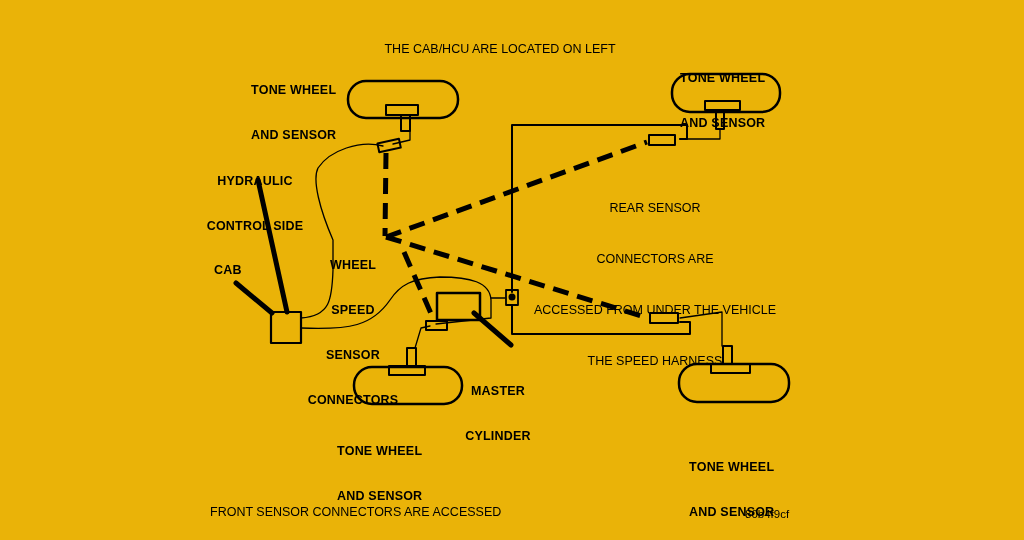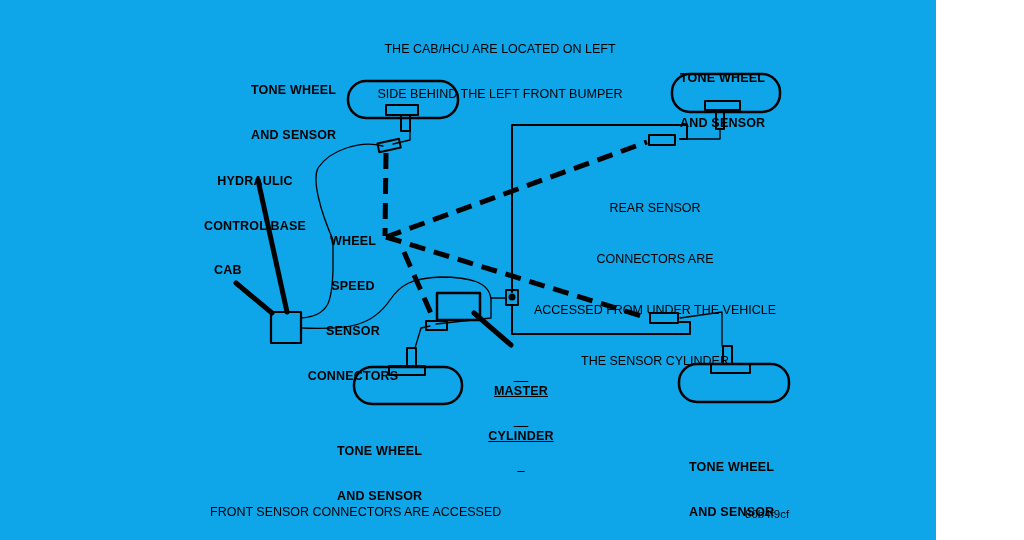--- a/index.html
+++ b/index.html
@@ -1,18 +1,18 @@
 <!DOCTYPE html>
 <html><head>
 <meta charset="utf-8">
 <style>
   html, body { margin:0; padding:0; background:#ffffff; }
-  #canvas { position:relative; width:936px; height:540px; background:#0ea5e9; overflow:hidden; }
+  #canvas { position:relative; width:1024px; height:540px; background:#eab308; overflow:hidden; }
   svg#diagram { position:absolute; left:0; top:0; }
-  .lbl { position:absolute; font-family:"Liberation Sans", sans-serif; color:#000; white-space:pre; line-height:15px; }
+  .lbl { position:absolute; font-family:"Liberation Sans", sans-serif; color:#000; white-space:pre; line-height:15px;text-align:center; }
   .bold { font-weight:bold; font-size:12.5px; letter-spacing:0.2px; }
   .norm { font-size:12.5px; }
   .center { text-align:center; }
 </style>
 </head>
 <body>
 
 <div id="canvas">
   <svg id="diagram" width="1024" height="540" viewBox="0 0 1024 540">
     <g fill="none" stroke="#000" stroke-linecap="round" stroke-linejoin="round">
@@ -69,21 +69,20 @@
         <line x1="386" y1="153" x2="385" y2="236"></line>
         <line x1="386" y1="237" x2="647" y2="142"></line>
         <line x1="386" y1="237" x2="648" y2="318"></line>
         <line x1="404" y1="252" x2="433" y2="318"></line>
       </g>
     </g>
   </svg>
 
   <div class="lbl norm center" style="left:340px; top:12px; width:320px;">
     <div>THE CAB/HCU ARE LOCATED ON LEFT</div>
-    <div>SIDE BEHIND THE LEFT FRONT BUMPER</div>
   </div>
 
   <div class="lbl bold" style="left:251px; top:53px;">
     <div>TONE WHEEL</div>
     <div>AND SENSOR</div>
   </div>
   <div class="lbl bold" style="left:680px; top:41px;">
     <div>TONE WHEEL</div>
     <div>AND SENSOR</div>
   </div>
@@ -91,42 +90,42 @@
     <div>TONE WHEEL</div>
     <div>AND SENSOR</div>
   </div>
   <div class="lbl bold" style="left:689px; top:430px;">
     <div>TONE WHEEL</div>
     <div>AND SENSOR</div>
   </div>
 
   <div class="lbl bold center" style="left:200px; top:144px; width:110px;">
     <div>HYDRAULIC</div>
-    <div>CONTROL BASE</div>
+    <div>CONTROL SIDE</div>
   </div>
 
   <div class="lbl bold" style="left:214px; top:263px;">CAB</div>
 
-  <div class="lbl bold center" style="left:300px; top:204px; width:106px;">
+  <div class="lbl bold center" style="left:300px; top:228px; width:106px;">
     <div>WHEEL</div>
     <div>SPEED</div>
     <div>SENSOR</div>
     <div>CONNECTORS</div>
   </div>
 
-  <div class="lbl bold center" style="left:481px; top:354px; width:80px;text-decoration:underline;">
+  <div class="lbl bold center" style="left:458px; top:354px; width:80px;">
     <div>MASTER</div>
     <div>CYLINDER</div>
   </div>
 
   <div class="lbl norm center" style="left:515px; top:166px; width:280px; line-height:17px;">
     <div>REAR SENSOR</div>
     <div>CONNECTORS ARE</div>
     <div>ACCESSED FROM UNDER THE VEHICLE</div>
-    <div>THE SENSOR CYLINDER</div>
+    <div>THE SPEED HARNESS</div>
     
   </div>
 
   <div class="lbl norm" style="left:210px; top:470px; line-height:17px;">
     <div>FRONT SENSOR CONNECTORS ARE ACCESSED</div>
     
     
   </div>
 
   <div class="lbl norm" style="left:745px; top:507px; font-size:11.5px;">80b4f9cf</div>

